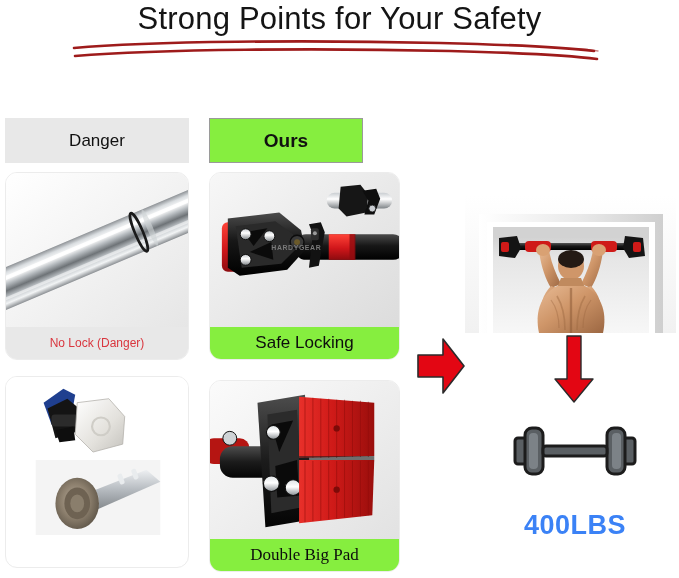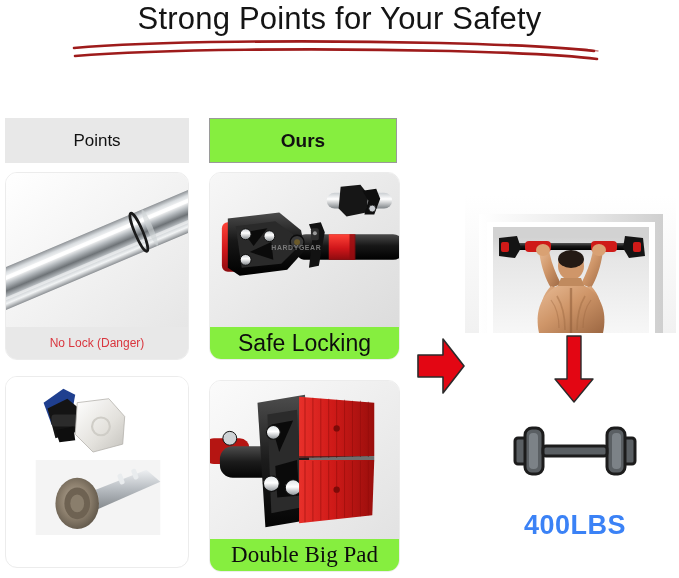--- a/index.html
+++ b/index.html
@@ -58,21 +58,21 @@
     color: #111111;
   }
   #header-others {
     left: 5px;
     width: 184px;
     background: #e8e8e8;
     font-weight: 400;
   }
   #header-ours {
     left: 209px;
-    width: 188px;
+    width: 154px;
     background: #86ee3f;
     border: 1px solid #9a9a9a;
     font-weight: 700;
     font-size: 19px;
   }
 
   .panel {
     position: absolute;
     box-sizing: border-box;
     border: 1px solid #ececec;
@@ -100,21 +100,21 @@
     font-size: 12px;
     white-space: nowrap;
   }
   .caption.danger {
     background: #e8e8e8;
     color: #d9363e;
   }
   .caption.good {
     background: #86ee3f;
     color: #0d0d0d;
-    font-size: 23px;
+    font-size: 17px;
   }
 
   #panel-others-lock  { left: 5px;   top: 172px; width: 184px; height: 188px; }
   #panel-ours-lock    { left: 209px; top: 172px; width: 191px; height: 188px; }
   #panel-others-pad   { left: 5px;   top: 376px; width: 184px; height: 192px; }
   #panel-ours-pad     { left: 209px; top: 380px; width: 191px; height: 192px; font-family: Liberation Serif, serif; }
 
   
   #hero-doorway {
     position: absolute;
@@ -165,21 +165,21 @@
 <div id="title-area">
   <div id="page-title">Strong Points for Your Safety</div>
   <svg id="title-underline" viewBox="0 0 530 30">
     <path d="M4 12 C 80 5, 240 4, 370 7 C 450 9, 500 12, 524 15" stroke="#9e1b1b" stroke-width="2.6" fill="none" stroke-linecap="round"></path>
     <path d="M5 20 C 90 13, 250 12, 380 15 C 460 17, 505 20, 527 23" stroke="#9e1b1b" stroke-width="2.6" fill="none" stroke-linecap="round"></path>
     <path d="M508 13 C 516 13, 522 14, 528 15" stroke="#9e1b1b" stroke-width="1.4" fill="none" stroke-linecap="round" opacity="0.55"></path>
   </svg>
 </div>
 
 <div class="col-header" id="header-others">
-  <span>Points</span>
+  <span>Danger</span>
 </div>
 <div class="col-header" id="header-ours">
   <span>Ours</span>
 </div>
 
 <div class="panel" id="panel-others-lock">
   <div class="media">
     <svg viewBox="0 0 184 156" width="100%" height="100%" preserveAspectRatio="none">
       <defs>
         <linearGradient id="bgGray1" x1="0" y1="0" x2="1" y2="1">

